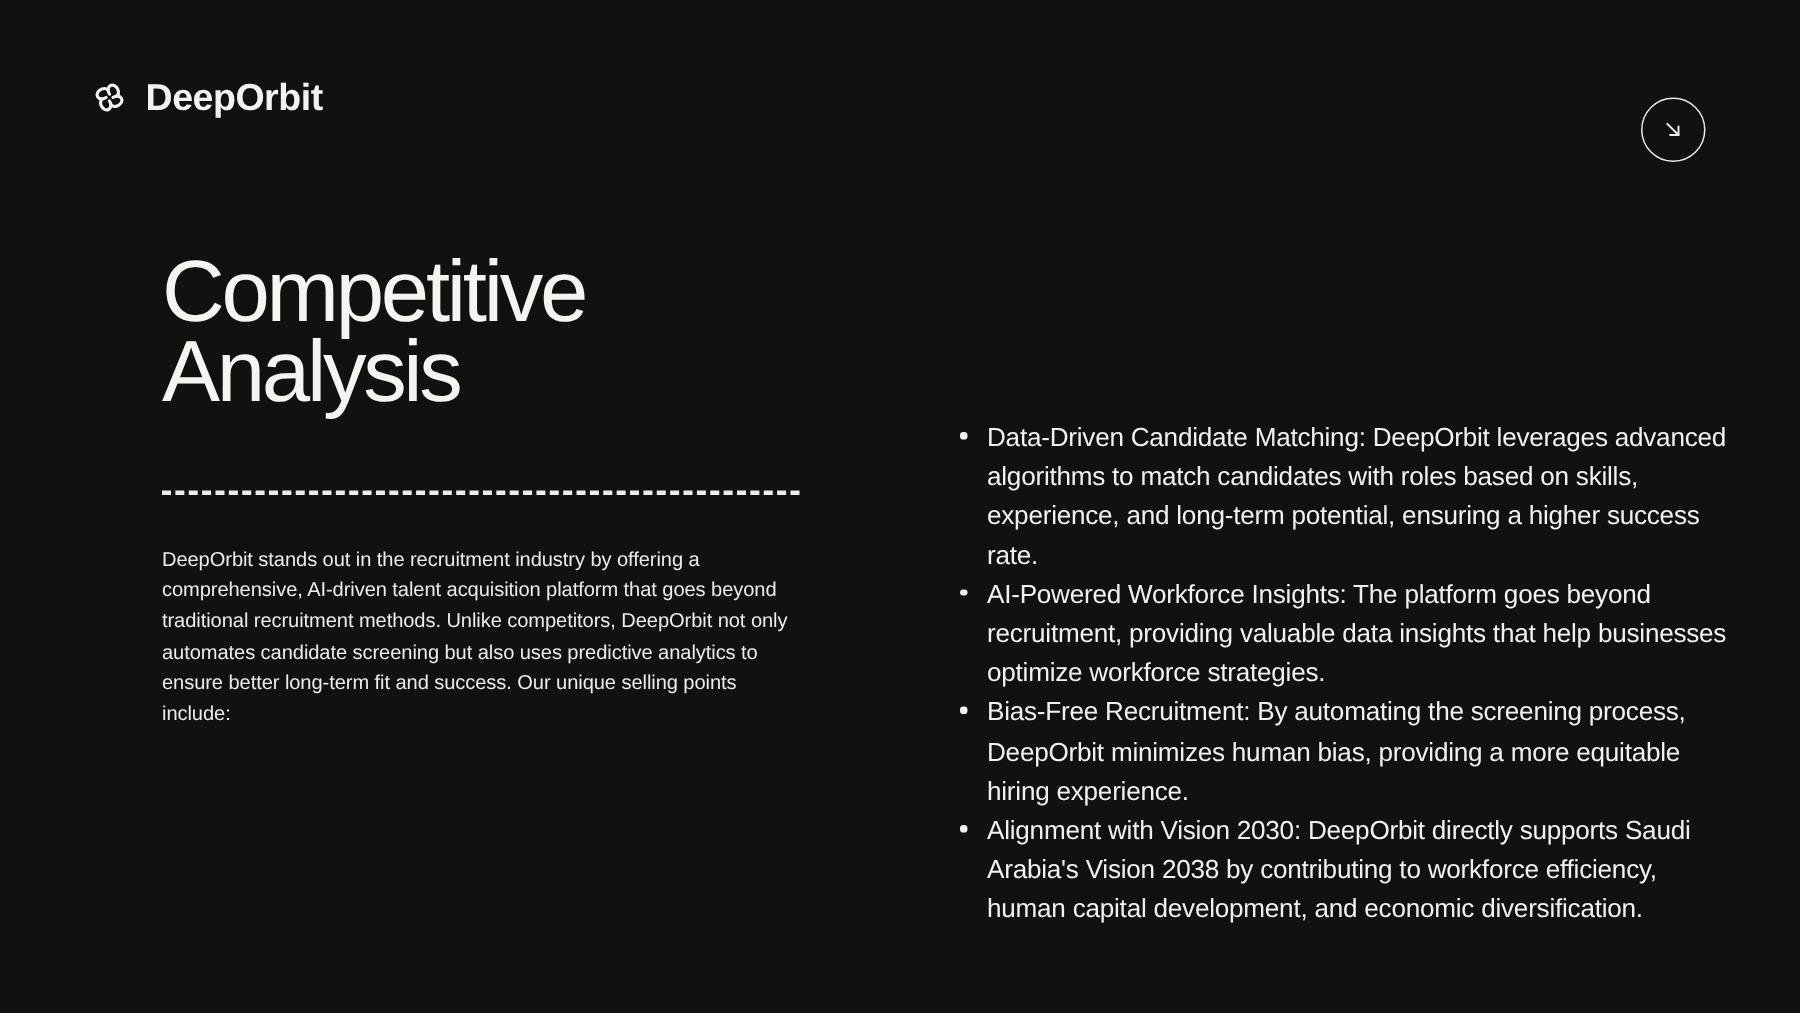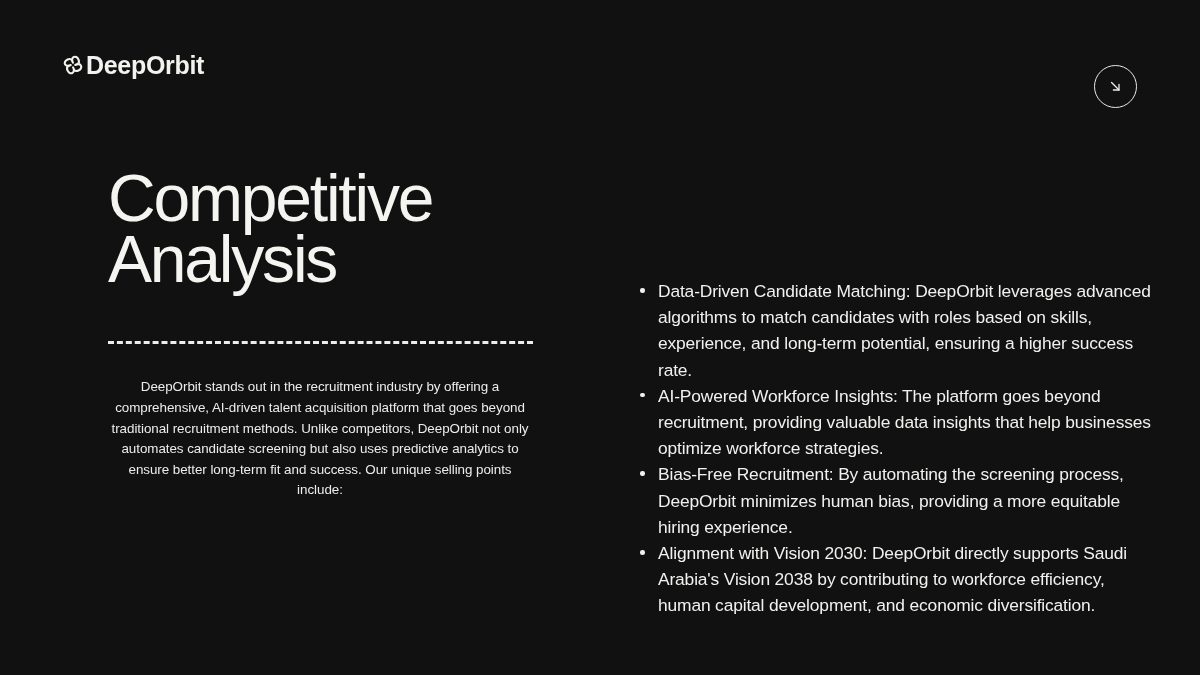--- a/index.html
+++ b/index.html
@@ -12,21 +12,21 @@
   .slide {
     position:relative;
     width:1200px; height:675px;
     background:#111111;
   }
 
   
   .brand {
     position:absolute;
     left:60px; top:52px;
-    display:flex; align-items:center; 
+    display:flex; align-items:center; gap:11px;
   }
   .brand-mark { width:26px; height:26px; display:block; flex:0 0 auto; }
   .brand-name {
     font-size:25px;
     font-weight:600;
     letter-spacing:-0.3px;
     color:#f2f2ef;
     line-height:1;
     white-space:nowrap;
   }
@@ -43,41 +43,40 @@
   }
   .arrow-btn svg { display:block; }
 
   
   .left-col {
     position:absolute;
     left:108px; top:168px;
     width:430px;
   }
   .page-title {
-    font-size:66px;
+    font-size:58px;
     font-weight:300;
     line-height:0.92;
     letter-spacing:-2.2px;
     color:#f4f4f1;
     white-space:pre-line;
   }
   .divider {
     margin-top:52px;
     width:425px; height:0;
     border-top:3px dashed #ecece8;
   }
   .left-paragraph {
     margin-top:33px;
     width:424px;
     font-size:13.4px;
     font-weight:400;
     line-height:20.6px;
     letter-spacing:-0.05px;
     color:#ececeb;
-    text-align:center;
   }
 
   
   .right-col {
     position:absolute;
     left:636px; top:246px;
     width:524px;
     margin-top:32px;
   }
   .bullet-list { list-style:none; }

